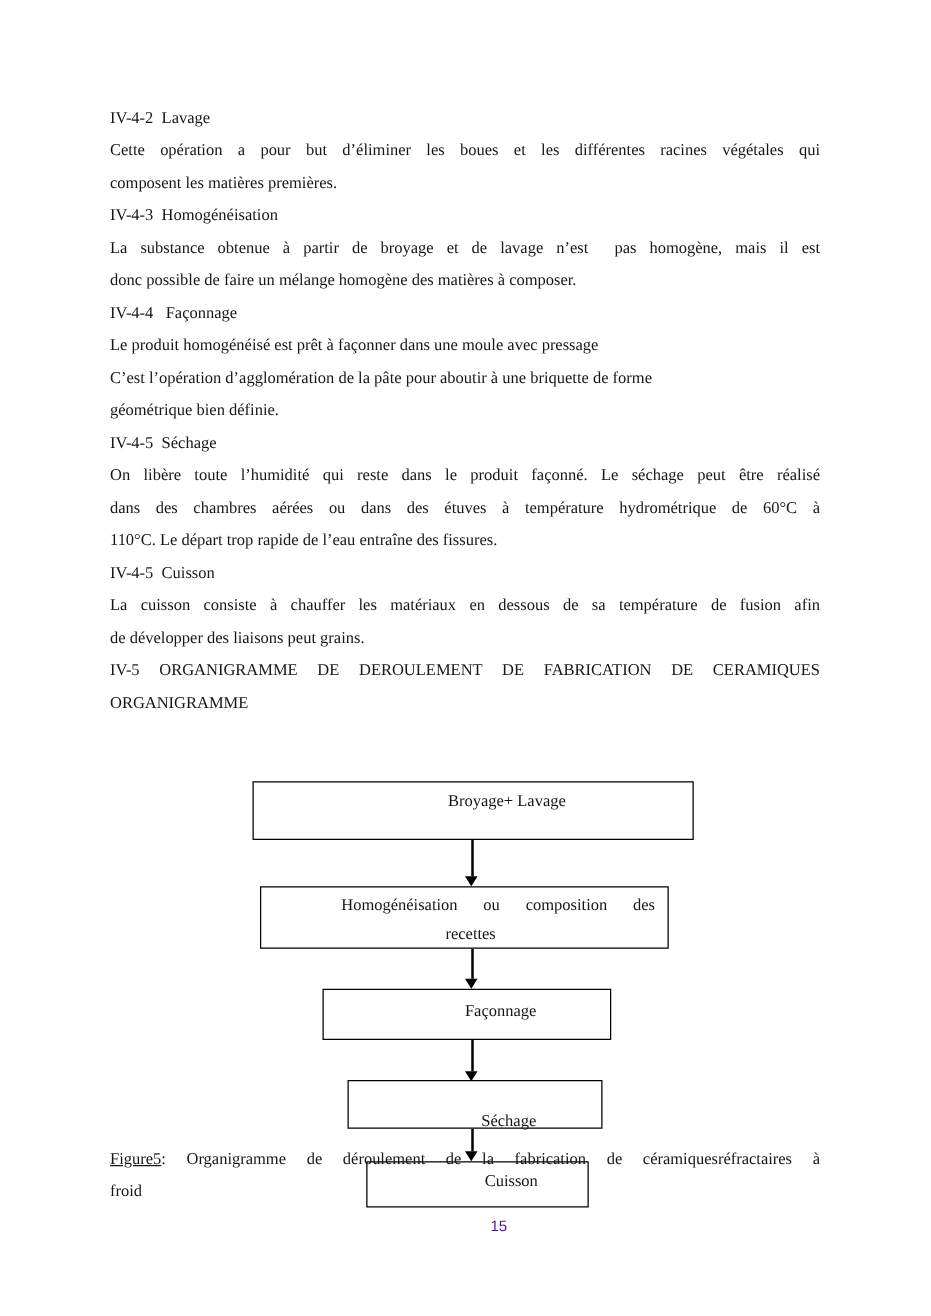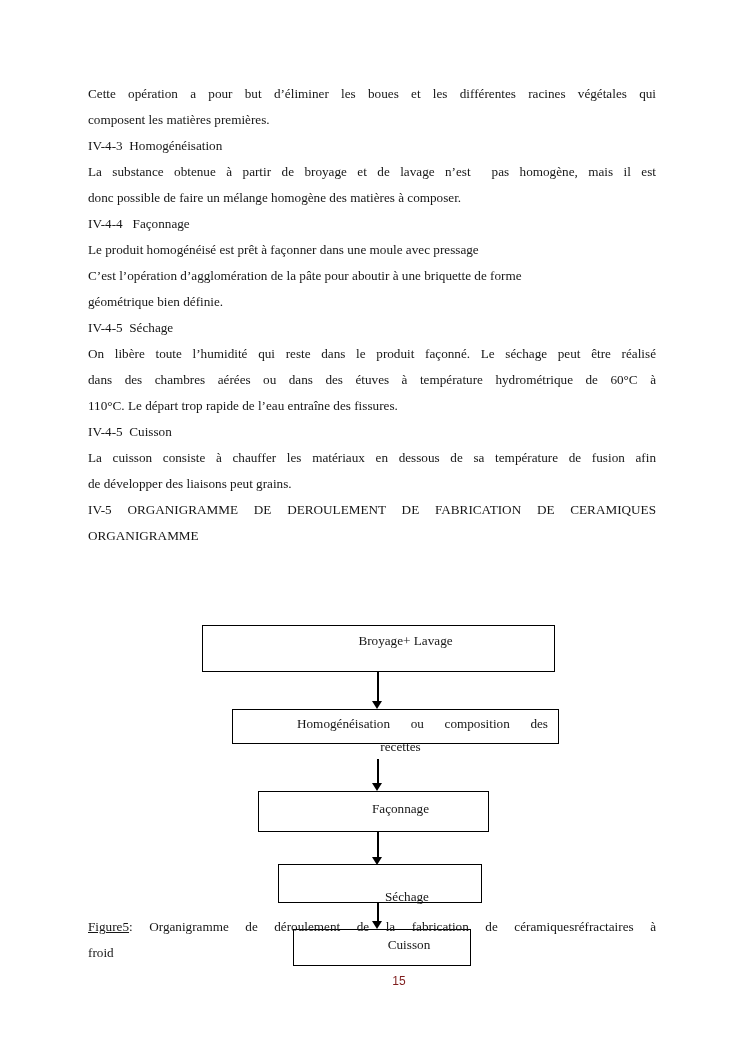--- a/index.html
+++ b/index.html
@@ -38,21 +38,21 @@
   .fc-box {
     position: absolute;
     box-sizing: border-box;
     border: 1px solid #000000;
     background: #ffffff;
     font-size: 13.2px;
     padding-top: 3px;
   }
   .fc-line { line-height: 23px; text-align: center; text-indent: 54px; }
   .b0 { left: 202px; top: 577px; width: 353px; height: 47px; }
-  .b1 { left: 232px; top: 661px; width: 327px; height: 35px; padding-top: 2px; }
+  .b1 { left: 208px; top: 661px; width: 327px; height: 50px; padding-top: 2px; }
   .b2 { left: 258px; top: 743px; width: 231px; height: 41px; padding-top: 5px; }
   .b3 { left: 278px; top: 816px; width: 204px; height: 39px; padding-top: 20px; }
   .b4 { left: 293px; top: 881px; width: 178px; height: 37px; padding-top: 3px; }
   .b1 .fc-line.l0 {
     text-align: justify;
     text-align-last: justify;
     -moz-text-align-last: justify;
     text-indent: 54px;
     padding: 0 10px;
   }
@@ -88,29 +88,30 @@
   .figure-label { text-decoration: underline; }
   
   .page-number {
     position: absolute;
     left: 369px;
     top: 974px;
     width: 60px;
     text-align: center;
     font-family: "Liberation Sans", sans-serif;
     font-size: 12px;
-    color: #7f1d1d;
+    color: #4c1d95;
   }
 </style>
 </head>
 <body>
 
 <div class="page">
 
   <div class="body-text" id="body-text">
+      <div class="tl">IV-4-2&nbsp; Lavage</div>
       <div class="tl just">Cette opération a pour but d’éliminer les boues et les différentes racines végétales qui</div>
       <div class="tl">composent les matières premières.</div>
       <div class="tl">IV-4-3&nbsp; Homogénéisation</div>
       <div class="tl just">La substance obtenue à partir de broyage et de lavage n’est&nbsp; pas homogène, mais il est</div>
       <div class="tl">donc possible de faire un mélange homogène des matières à composer.</div>
       <div class="tl">IV-4-4&nbsp;&nbsp; Façonnage</div>
       <div class="tl">Le produit homogénéisé est prêt à façonner dans une moule avec pressage</div>
       <div class="tl">C’est l’opération d’agglomération de la pâte pour aboutir à une briquette de forme</div>
       <div class="tl">géométrique bien définie.</div>
       <div class="tl">IV-4-5&nbsp; Séchage</div>

